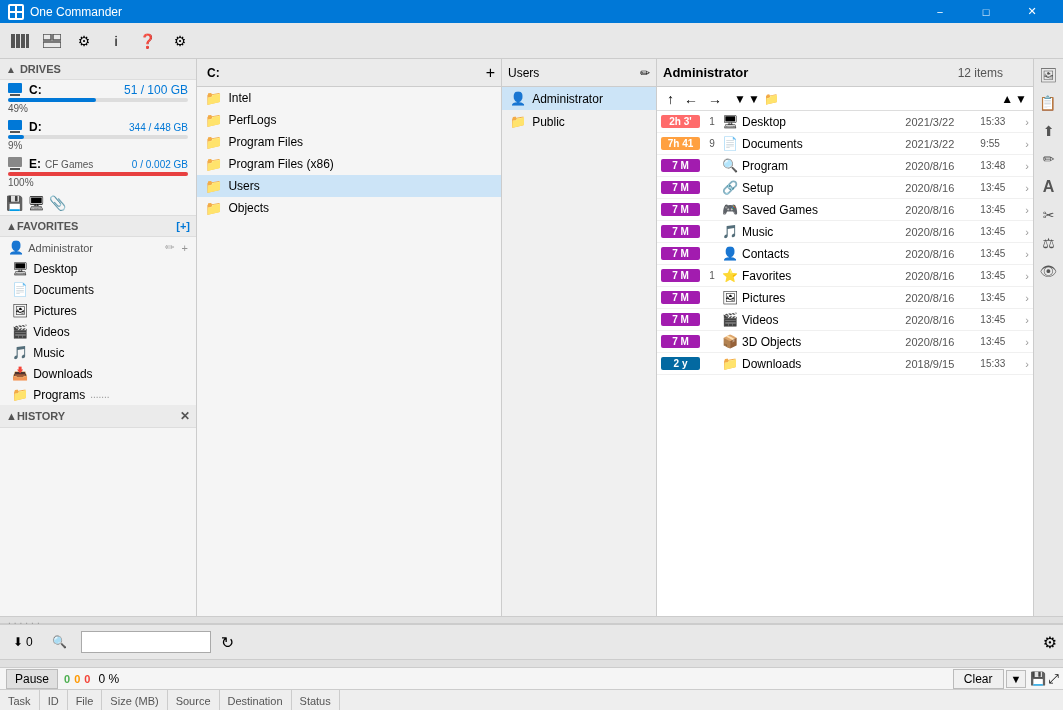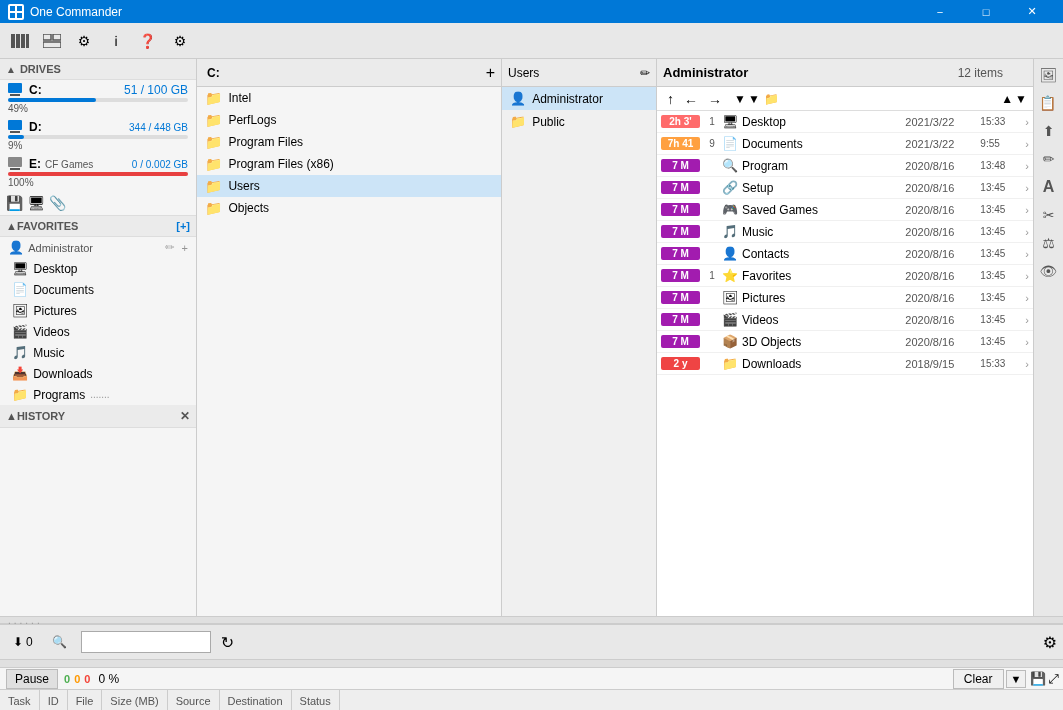--- a/index.html
+++ b/index.html
@@ -171,21 +171,21 @@
       border-bottom: 1px solid #f0f0f0; cursor: pointer;
       padding: 0 4px;
     }
     .file-age {
       width: 39px; text-align: center; font-size: 10px;
       font-weight: bold; border-radius: 2px; padding: 1px 3px; margin-right: 4px;
     }
     .age-red { background: #ff6b6b; color: white; }
     .age-orange { background: #ffa040; color: white; }
     .age-gray { background: #a21caf; color: white; }
-    .age-blue { background: #ef4444; color: white; }
+    .age-blue { background: #0369a1; color: white; }
     .badge {
       width: 16px; text-align: center; font-size: 10px; color: #555; margin-right: 2px;
     }
     .file-icon { font-size: 13px; margin-right: 4px; width: 16px; }
     .file-name { flex: 1; font-size: 12px; }
     .file-date { width: 75px; font-size: 11px; color: #555; }
     .file-time { width: 45px; font-size: 10px; color: #555; }
     .file-arrow { font-size: 11px; color: #999; }
 
     

